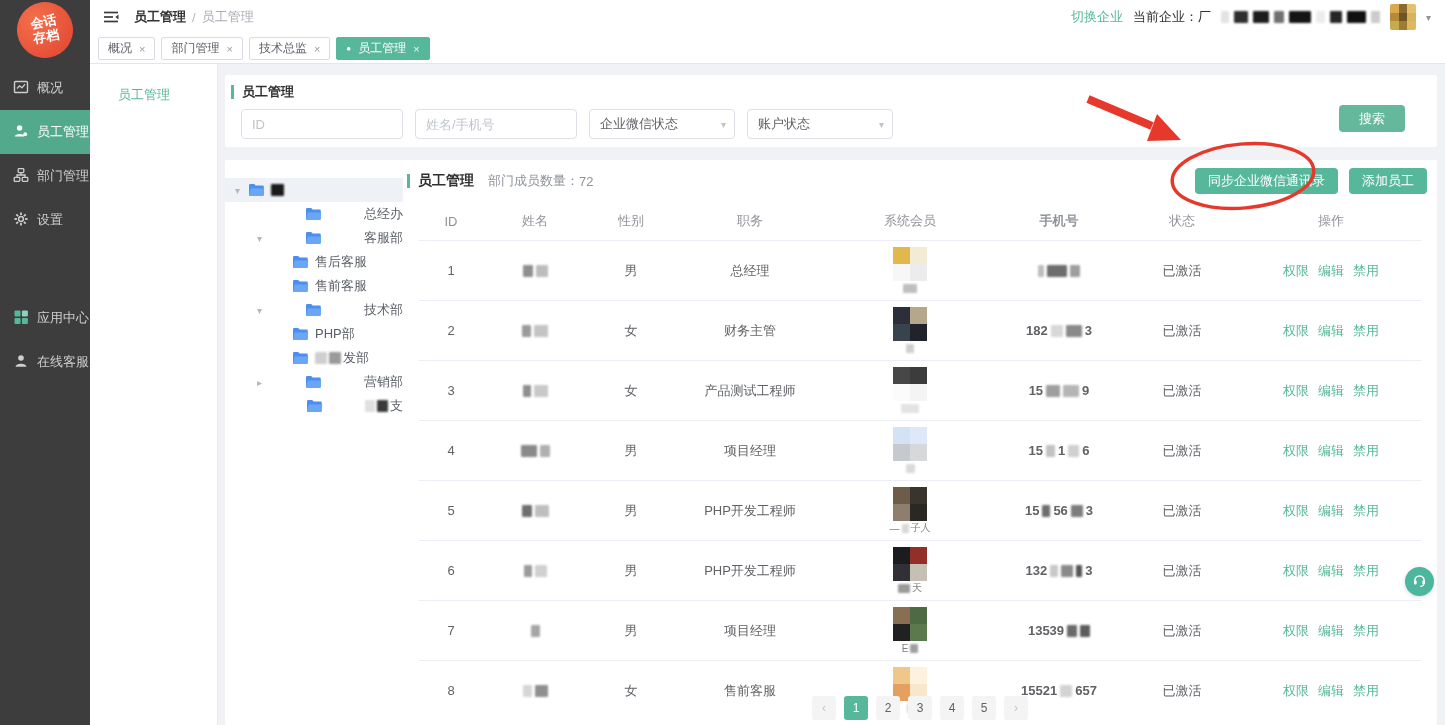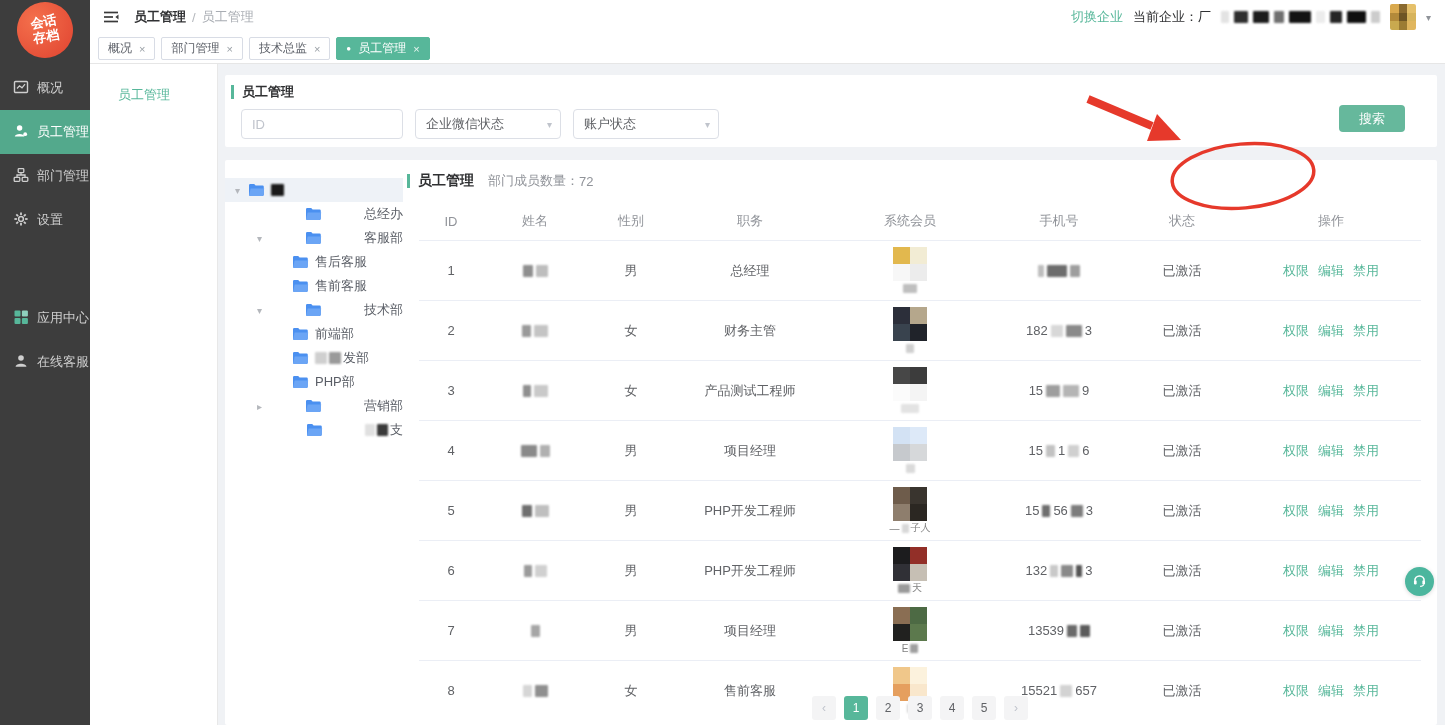--- a/index.html
+++ b/index.html
@@ -76,21 +76,21 @@
   .head-btns { margin-left:auto; display:flex; gap:11px; margin-right:10px; }
   .head-btns .btn { height:26px; padding:0 13px; }
   .grid { padding:0 16px 0 16px; }
   .grid-header { display:flex; align-items:center; height:38px; color:#909399; }
   .grid-header span, .cell { text-align:center; }
   .grid-header span:nth-of-type(1), .cell.c1 { width:64px; }
   .grid-header span:nth-of-type(2), .cell.c2 { width:104px; }
   .grid-header span:nth-of-type(3), .cell.c3 { width:88px; }
   .grid-header span:nth-of-type(4), .cell.c4 { width:150px; }
   .grid-header span:nth-of-type(5), .cell.c5 { width:170px; }
-  .grid-header span:nth-of-type(6), .cell.c6 { width:128px; }
+  .grid-header span:nth-of-type(6), .cell.c6 { width:128px;font-weight:bold; }
   .grid-header span:nth-of-type(7), .cell.c7 { width:118px; }
   .grid-header span:nth-of-type(8), .cell.c8 { flex:1; }
   .grid-row { display:flex; align-items:center; height:60px; border-top:1px solid #ebeef5; }
   .cell { display:flex; align-items:center; justify-content:center; gap:3px; }
   .cell.c5 { flex-direction:column; gap:1px; }
   .avatar { width:34px; height:34px; display:grid; grid-template-columns:1fr 1fr; grid-template-rows:1fr 1fr; overflow:hidden; }
   .avatar i { display:block; }
   .caption { height:12px; display:flex; align-items:center; gap:2px; font-size:10px; color:#808080; }
   .rd { display:inline-block; height:12px; background:#c6c6c6; border-radius:1px; filter:blur(1.2px); }
   .caption .rd { height:9px; }
@@ -241,20 +241,21 @@
 
 <main class="main">
 
   <section class="card filter-card">
     <div class="card-title">
       <span class="gbar"></span>
       <span>员工管理</span>
     </div>
     <div class="filter-row">
       <input class="f-input" placeholder="ID" style="">
+      <input class="f-input" placeholder="姓名/手机号" style="">
       <div class="f-select">
         <span>企业微信状态</span>
         <span class="car">▾</span>
       </div>
       <div class="f-select">
         <span>账户状态</span>
         <span class="car">▾</span>
       </div>
     </div>
     <button class="btn search-btn">搜索</button>
@@ -338,47 +339,35 @@
         </div>
         <div class="tree-item lvl2">
           <span class="caret"></span>
           <span class="folder">
             <svg width="17" height="14" viewBox="0 0 17 14">
               <path d="M1 2.2 a1.2 1.2 0 0 1 1.2-1.2 h4 l1.4 1.6 h7 a1.2 1.2 0 0 1 1.2 1.2 v8 a1.2 1.2 0 0 1-1.2 1.2 h-12.4 a1.2 1.2 0 0 1-1.2-1.2 z" fill="#4b90f0"></path>
               <path d="M2.6 5.4 h13.6 l-1.4 7.6 h-12.4 a1.2 1.2 0 0 1-1.2-1.2 z" fill="#6ba5f5"></path>
             </svg>
           </span>
           <span class="tlabel">
-            <span class="pt">前端部</span>
+            <span class="pt">PHP部</span>
           </span>
         </div>
         <div class="tree-item lvl2">
           <span class="caret"></span>
           <span class="folder">
             <svg width="17" height="14" viewBox="0 0 17 14">
               <path d="M1 2.2 a1.2 1.2 0 0 1 1.2-1.2 h4 l1.4 1.6 h7 a1.2 1.2 0 0 1 1.2 1.2 v8 a1.2 1.2 0 0 1-1.2 1.2 h-12.4 a1.2 1.2 0 0 1-1.2-1.2 z" fill="#4b90f0"></path>
               <path d="M2.6 5.4 h13.6 l-1.4 7.6 h-12.4 a1.2 1.2 0 0 1-1.2-1.2 z" fill="#6ba5f5"></path>
             </svg>
           </span>
           <span class="tlabel">
             <span class="rd" style="width: 12px; background: rgb(207, 207, 207);"></span>
             <span class="rd" style="width: 12px; background: rgb(154, 154, 154);"></span>
             <span class="pt">发部</span>
-          </span>
-        </div>
-        <div class="tree-item lvl2">
-          <span class="caret"></span>
-          <span class="folder">
-            <svg width="17" height="14" viewBox="0 0 17 14">
-              <path d="M1 2.2 a1.2 1.2 0 0 1 1.2-1.2 h4 l1.4 1.6 h7 a1.2 1.2 0 0 1 1.2 1.2 v8 a1.2 1.2 0 0 1-1.2 1.2 h-12.4 a1.2 1.2 0 0 1-1.2-1.2 z" fill="#4b90f0"></path>
-              <path d="M2.6 5.4 h13.6 l-1.4 7.6 h-12.4 a1.2 1.2 0 0 1-1.2-1.2 z" fill="#6ba5f5"></path>
-            </svg>
-          </span>
-          <span class="tlabel">
-            <span class="pt">PHP部</span>
           </span>
         </div>
         <div class="tree-item lvl1">
           <span class="caret">▸</span>
           <span class="folder">
             <svg width="17" height="14" viewBox="0 0 17 14">
               <path d="M1 2.2 a1.2 1.2 0 0 1 1.2-1.2 h4 l1.4 1.6 h7 a1.2 1.2 0 0 1 1.2 1.2 v8 a1.2 1.2 0 0 1-1.2 1.2 h-12.4 a1.2 1.2 0 0 1-1.2-1.2 z" fill="#4b90f0"></path>
               <path d="M2.6 5.4 h13.6 l-1.4 7.6 h-12.4 a1.2 1.2 0 0 1-1.2-1.2 z" fill="#6ba5f5"></path>
             </svg>
           </span>
@@ -401,20 +390,24 @@
           </span>
         </div>
       </div>
 
     <div class="table-area">
       <div class="thead-bar">
         <span class="gbar"></span>
         <span class="tname">员工管理</span>
         <span class="count">部门成员数量：</span>
         <span class="count">72</span>
+        <div class="head-btns">
+          <button class="btn">同步企业微信通讯录</button>
+          <button class="btn">添加员工</button>
+        </div>
       </div>
 
       <div class="grid">
         <div class="grid-header">
 
         <span>ID</span>
             <span>姓名</span>
             <span>性别</span>
             <span>职务</span>
             <span>系统会员</span>

